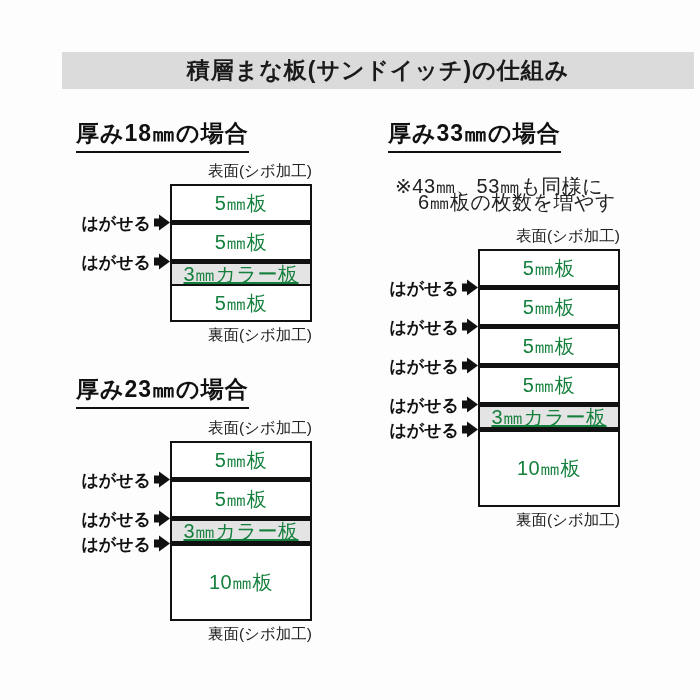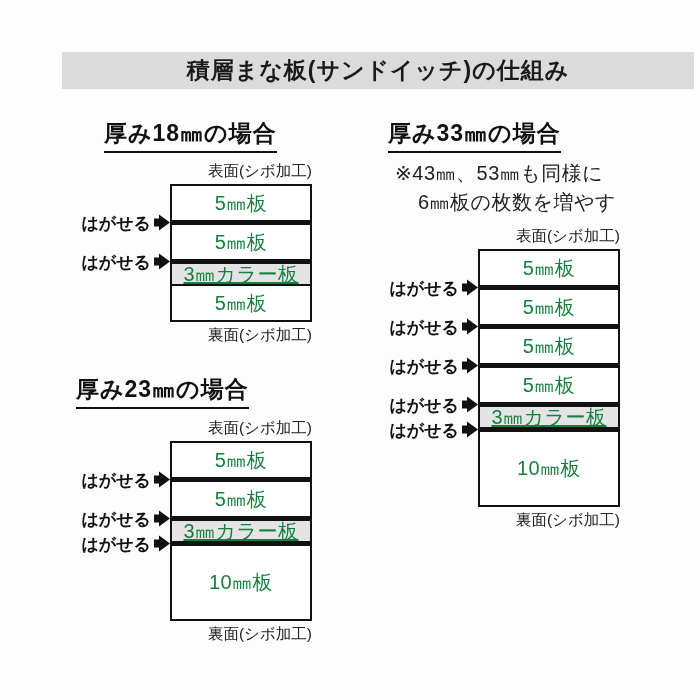--- a/index.html
+++ b/index.html
@@ -81,21 +81,21 @@
     border-left: 11px solid #111;
   }
 </style>
 </head>
 <body>
 
 <div class="abs title-bar">
   <span class="title-text">積層まな板(サンドイッチ)の仕組み</span>
 </div>
 
-<div class="abs" style="left:104px; top:122px;">
+<div class="abs" style="left:76px; top:122px;">
   <span class="section-heading">厚み18㎜の場合</span>
 </div>
 <div class="abs surface-label" style="left:170px; top:163px;">表面(シボ加工)</div>
 <div class="abs layer-stack" style="left:170px; top:184px;">
     <div class="layer" style="height: 34px;">5㎜板</div>
     <div class="divider peel"></div>
     <div class="layer" style="height: 34px;">5㎜板</div>
     <div class="divider peel"></div>
     <div class="layer color-layer" style="height: 20px;">3㎜カラー板</div>
     <div class="divider thin"></div>
@@ -143,21 +143,21 @@
       <span>はがせる</span>
       <span class="arrow-tail"></span>
       <span class="arrow-head"></span>
     </div>
   </div>
 <div class="abs surface-label" style="left:170px; top:626px;">裏面(シボ加工)</div>
 
 <div class="abs" style="left:388px; top:122px;">
   <span class="section-heading">厚み33㎜の場合</span>
 </div>
-<div class="abs note-line" style="left:395px; top:161px;">※43㎜、53㎜も同様に</div>
+<div class="abs note-line" style="left:395px; top:174px;">※43㎜、53㎜も同様に</div>
 <div class="abs note-line" style="left:418px; top:190px;">6㎜板の枚数を増やす</div>
 <div class="abs surface-label" style="left:478px; top:228px;">表面(シボ加工)</div>
 <div class="abs layer-stack" style="left:478px; top:249px;">
     <div class="layer" style="height: 34px;">5㎜板</div>
     <div class="divider peel"></div>
     <div class="layer" style="height: 34px;">5㎜板</div>
     <div class="divider peel"></div>
     <div class="layer" style="height: 34px;">5㎜板</div>
     <div class="divider peel"></div>
     <div class="layer" style="height: 34px;">5㎜板</div>

